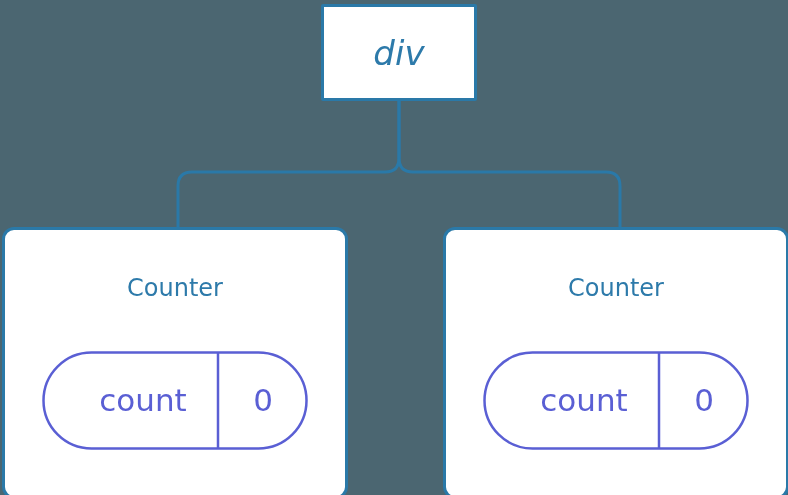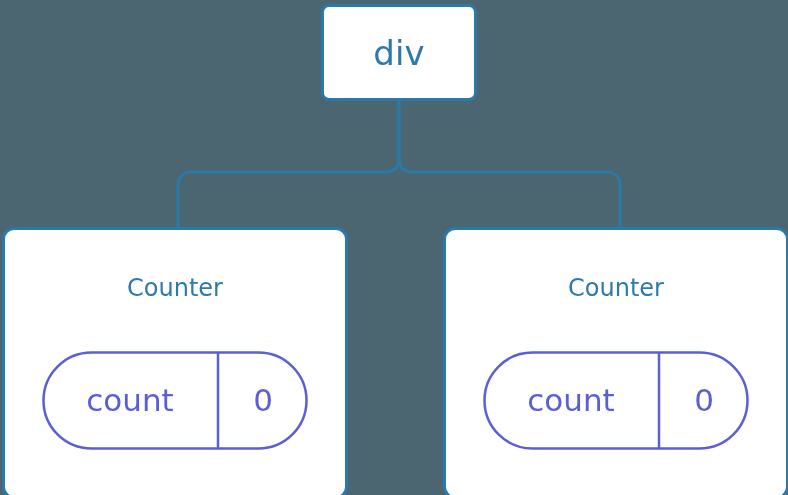--- a/index.html
+++ b/index.html
@@ -35,24 +35,25 @@
     background: #ffffff;
     border: 3px solid #2a79a8;
     border-radius: 12px;
     box-sizing: border-box;
   }
   .node-root {
     left: 321px;
     top: 4px;
     width: 156px;
     height: 97px;
-    border-radius: 8px;
+    border-radius: 2px;
     display: flex;
     align-items: center;
     justify-content: center;
+    font-style: italic;
   }
   .node-root .node-title {
     font-size: 34px;
     color: #2d7aaa;
     letter-spacing: 0.2px;
     line-height: 1;
   }
   .node-child {
     top: 227px;
     width: 346px;
@@ -89,21 +90,21 @@
     top: 0;
     height: 99px;
     display: flex;
     align-items: center;
     justify-content: center;
     color: #5a5fd4;
     font-size: 31px;
     line-height: 1;
   }
   .pill-key {
-    left: 0;
+    left: 13px;
     width: 176px;
   }
   .pill-val {
     left: 176px;
     width: 90px;
   }
 </style>
 </head>
 <body>
 

